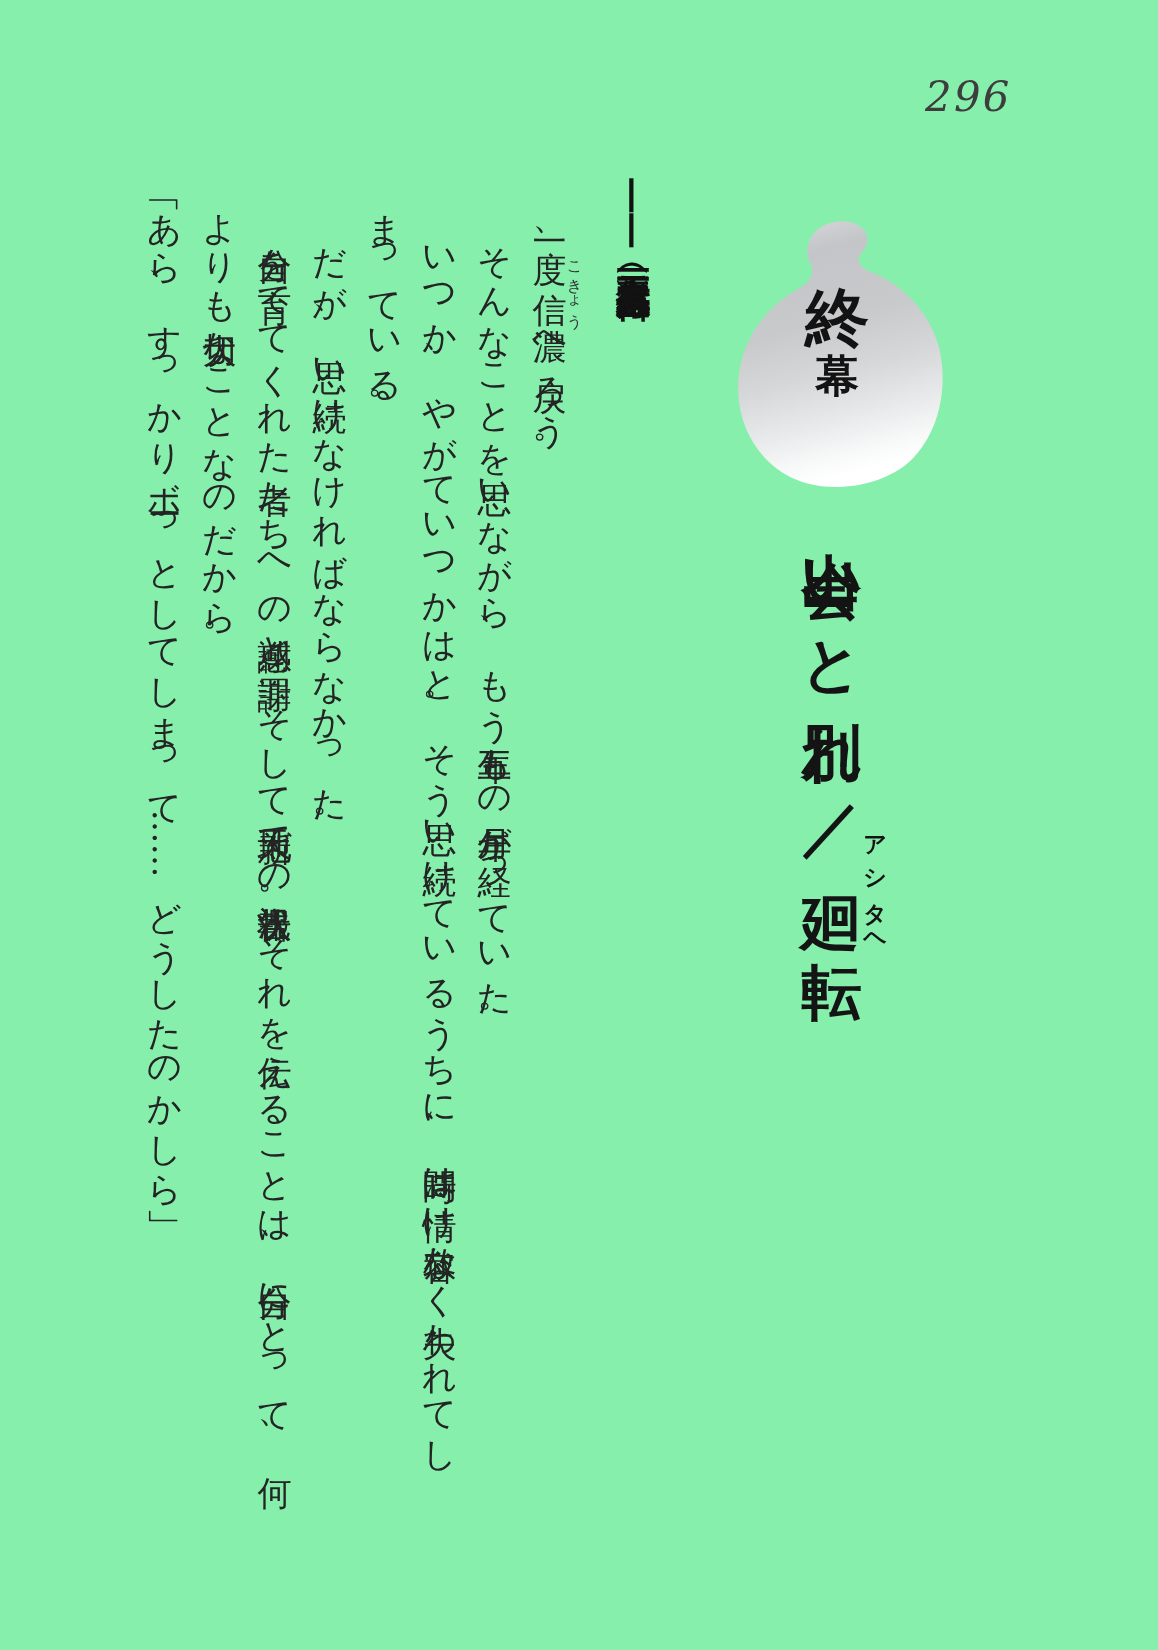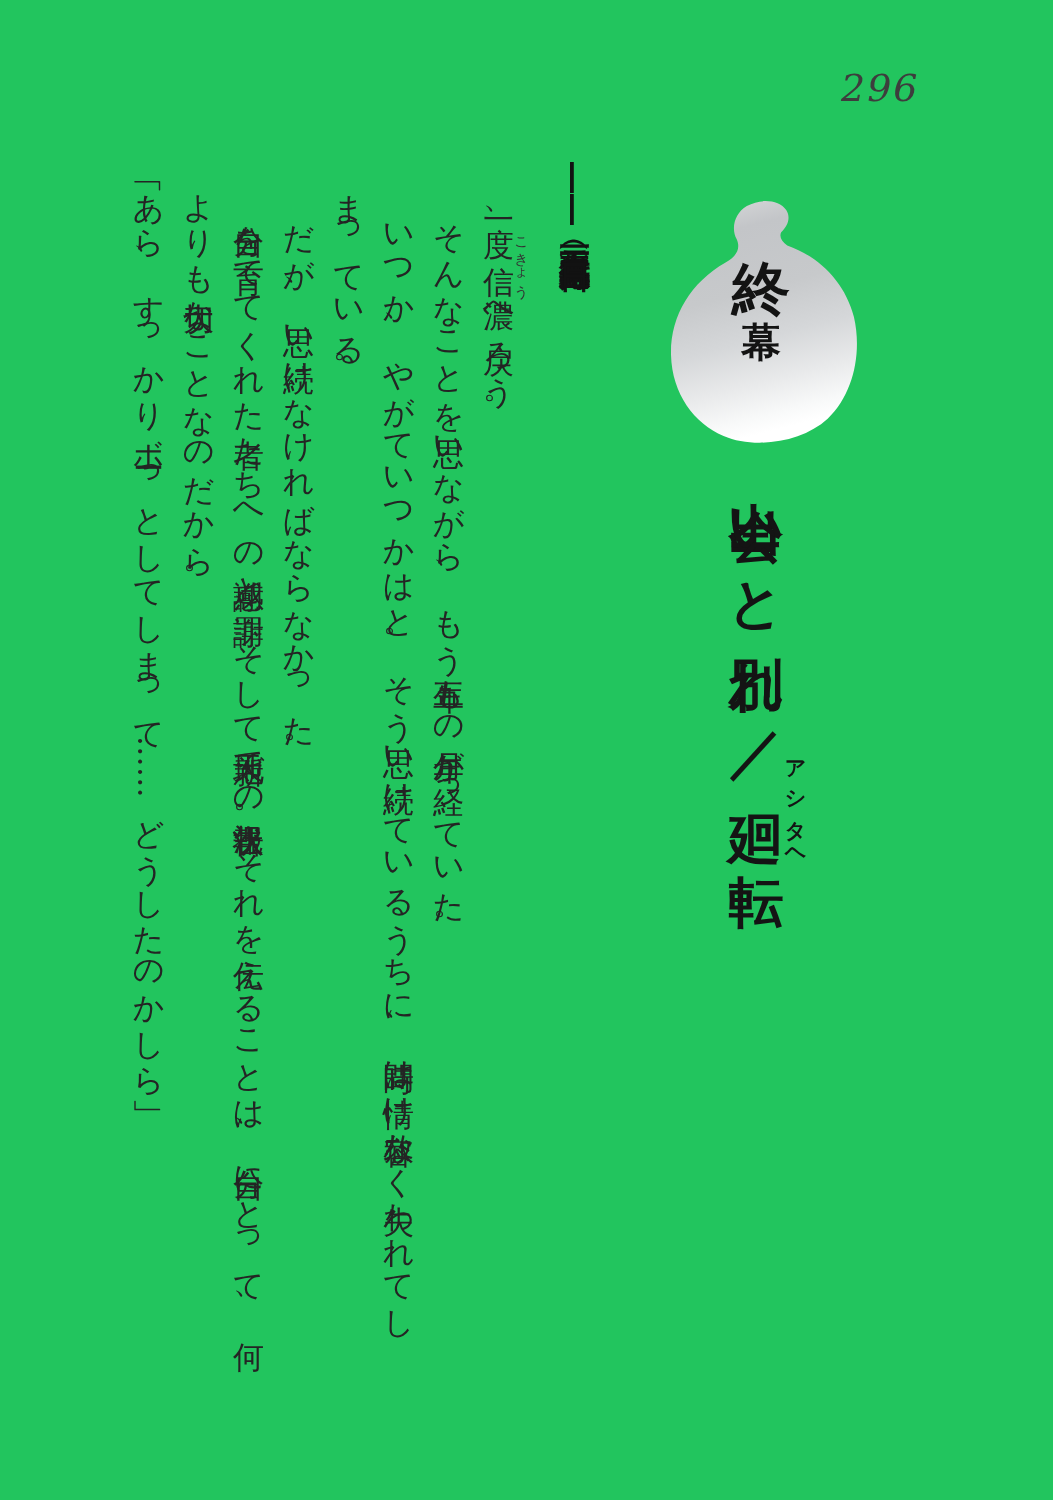--- a/index.html
+++ b/index.html
@@ -1,20 +1,20 @@
 <!DOCTYPE html>
 <html><head>
 <meta charset="utf-8">
 <style>
   html, body { margin: 0; padding: 0; background: #e8e8e8; }
   .page {
     position: relative;
     width: 1053px;
     height: 1500px;
-    background: #22c55e;
+    background: #86efac;
     overflow: hidden;
     font-family: "DejaVu Serif", serif;
   }
 
   
   .pageno {
     position: absolute;
     left: 841px;
     top: 66px;
     font-family: "DejaVu Serif", serif;

